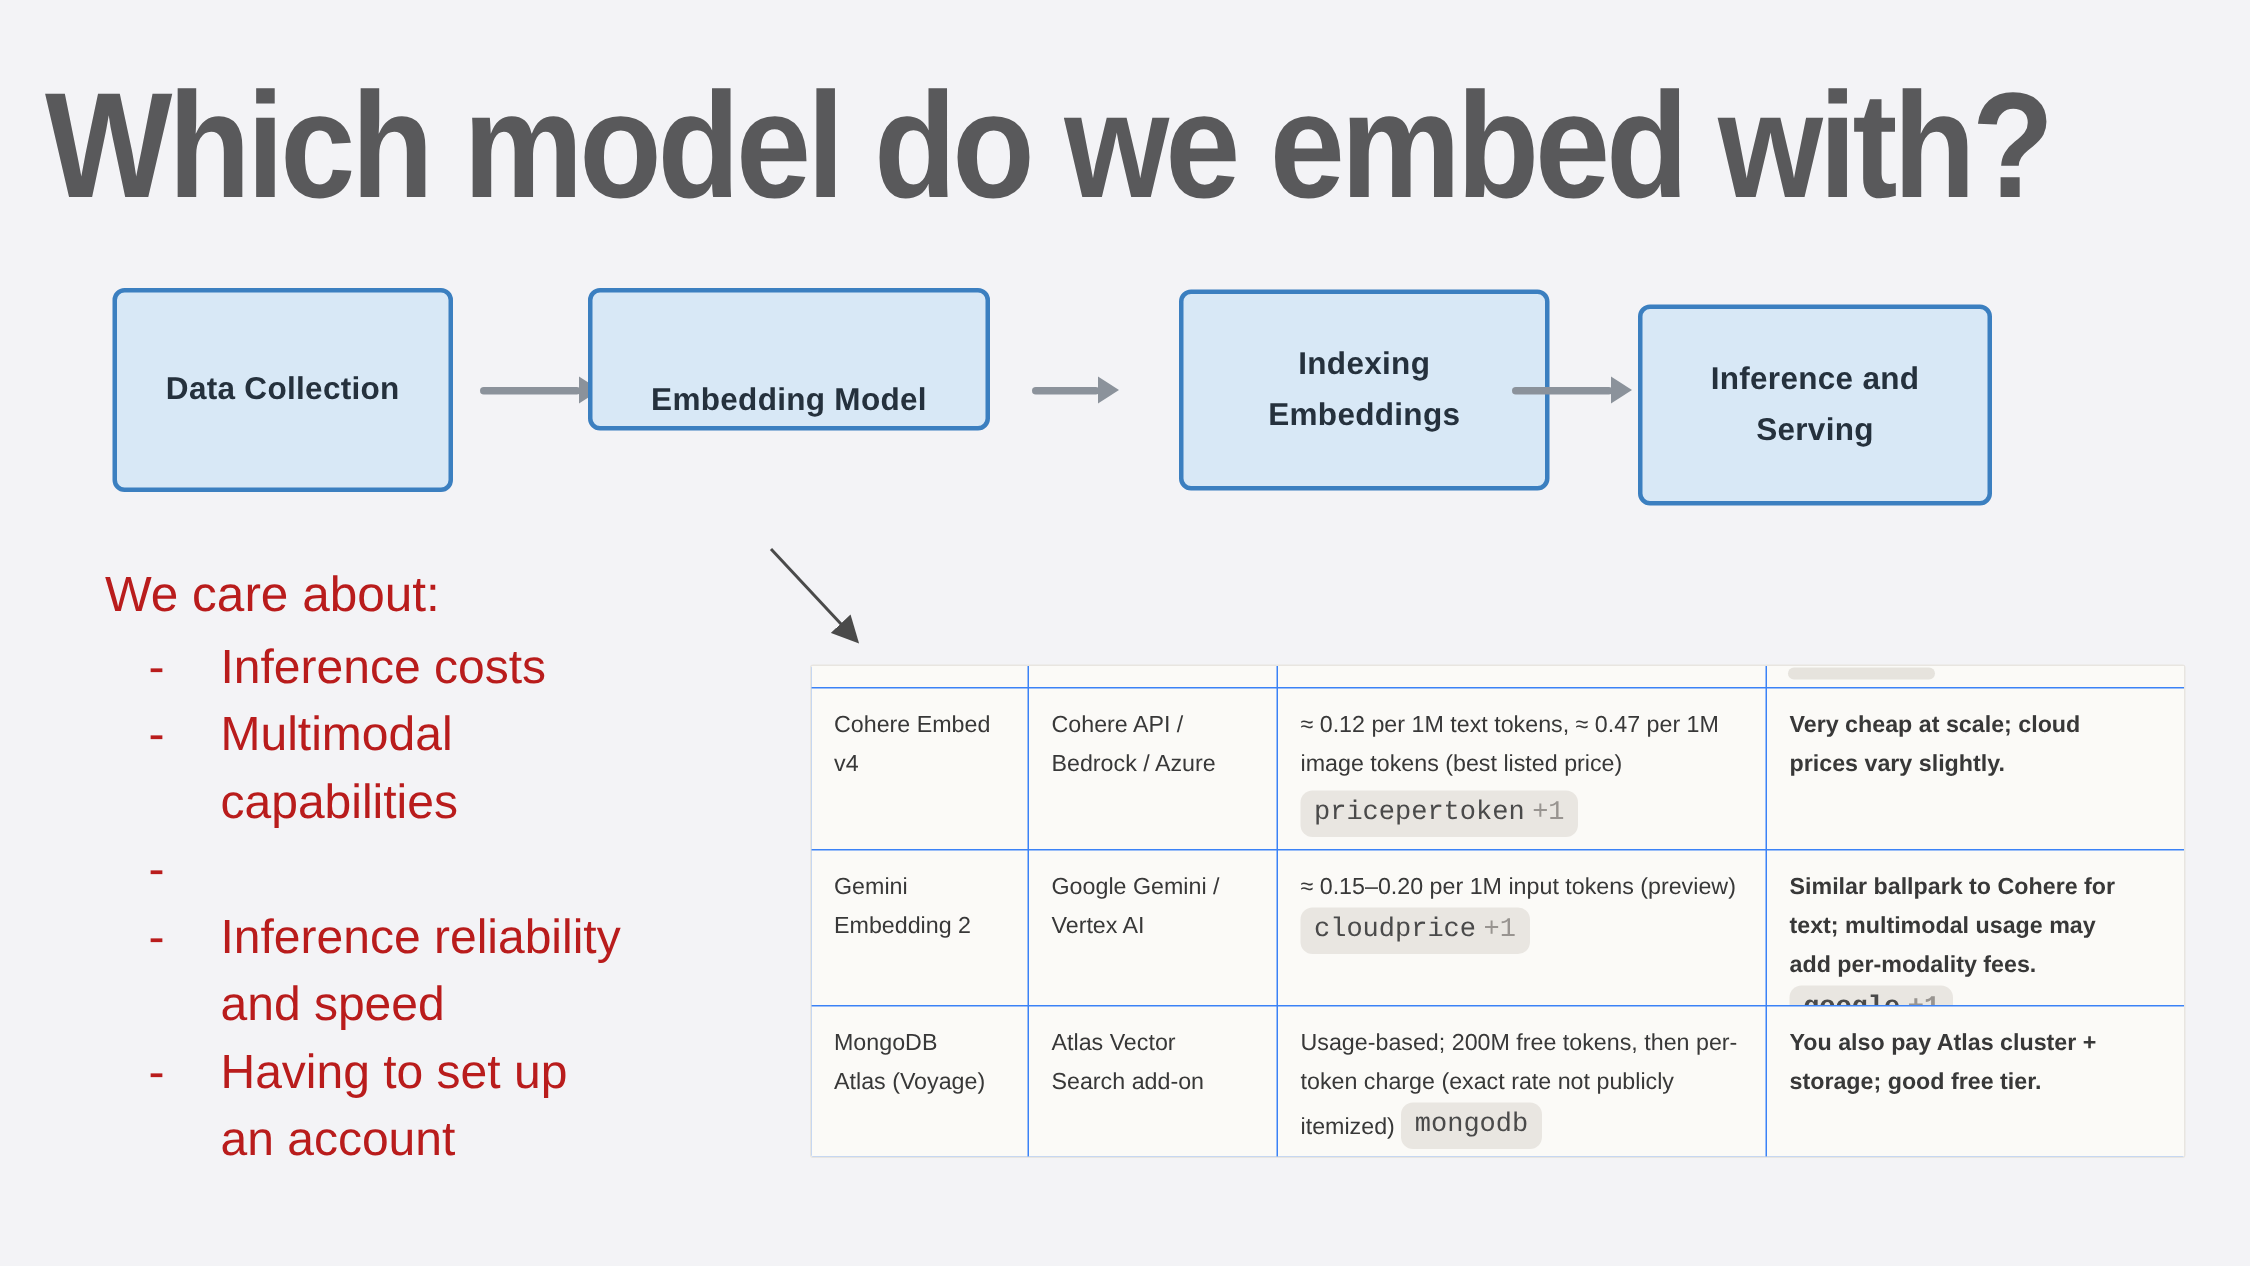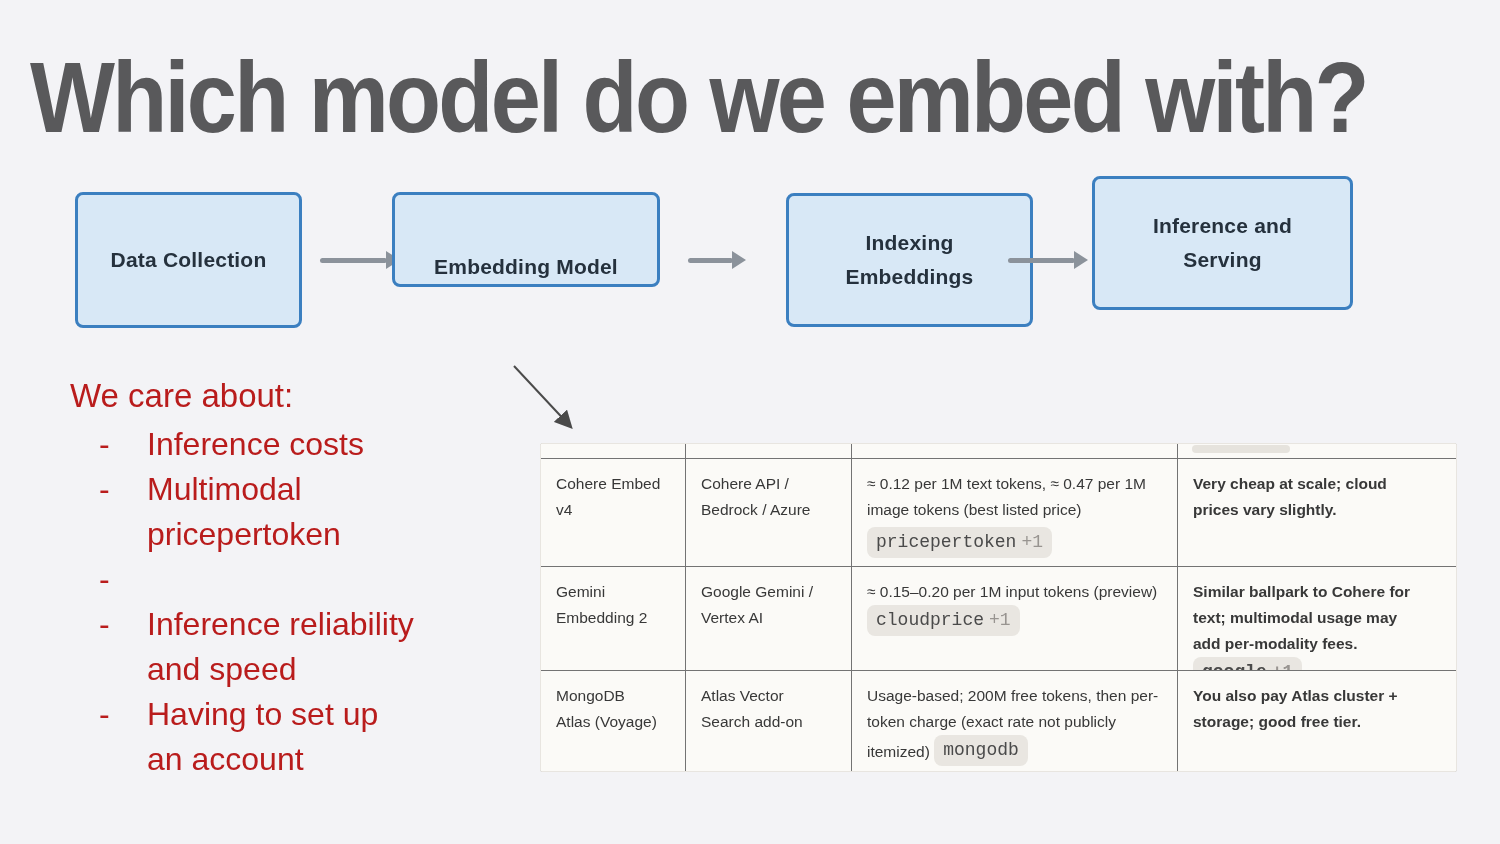--- a/index.html
+++ b/index.html
@@ -33,21 +33,21 @@
     display: flex; align-items: center; justify-content: center;
     text-align: center;
     color: #25313d;
     font-size: 21px; font-weight: 600; letter-spacing: 0.2px;
     line-height: 1.6;
     white-space: pre-line;
   }
   .fbox1 { left: 75px;   top: 192px; width: 227px; height: 136px; }
   .fbox2 { left: 392px;  top: 192px; width: 268px; height: 95px; align-items: flex-end; }
   .fbox3 { left: 750px;  top: 193px; width: 247px; height: 134px; margin-left: 36px; }
-  .fbox4 { left: 1092px; top: 176px; width: 261px; height: 134px; }
+  .fbox4 { left: 1092px; top: 203px; width: 236px; height: 134px; }
 
   
   .harrow {
     position: absolute; top: 251px; height: 18px;
     display: flex; align-items: center;
   }
   .harrow .shaft { flex: 1; height: 5px; background: #8b929b; border-radius: 3px; }
   .harrow .head {
     width: 0; height: 0;
     border-left: 14px solid #8b929b;
@@ -73,21 +73,21 @@
   .care-dash { width: 77px; padding-left: 29px; box-sizing: border-box; flex: 0 0 auto; }
   .care-text { white-space: pre-line; }
 
   
   .ctable {
     position: absolute; left: 540px; top: 443px;
     display: grid;
     grid-template-columns: 144px 165px 325px 278px;
     grid-template-rows: 14px 107px 103px 100px;
     gap: 1px;
-    background: #737373;
+    background: #3b82f6;
     border: 1px solid #e8e5e0;
     border-radius: 2px;
   }
   .cell {
     background: #fbfaf7;
     box-sizing: border-box;
     padding: 12px 15px;
     font-size: 15.5px; line-height: 26px;
     color: #383838;
     overflow: hidden;
@@ -159,21 +159,21 @@
 <div class="care">
   <div class="care-heading">We care about:</div>
   <div class="care-list">
     <div class="care-item">
       <span class="care-dash">-</span>
       <span class="care-text">Inference costs</span>
     </div>
     <div class="care-item">
       <span class="care-dash">-</span>
       <span class="care-text">Multimodal
-pricepertoken</span>
+capabilities</span>
     </div>
     <div class="care-item">
       <span class="care-dash">-</span>
     </div>
     <div class="care-item">
       <span class="care-dash">-</span>
       <span class="care-text">Inference reliability
 and speed</span>
     </div>
     <div class="care-item">

